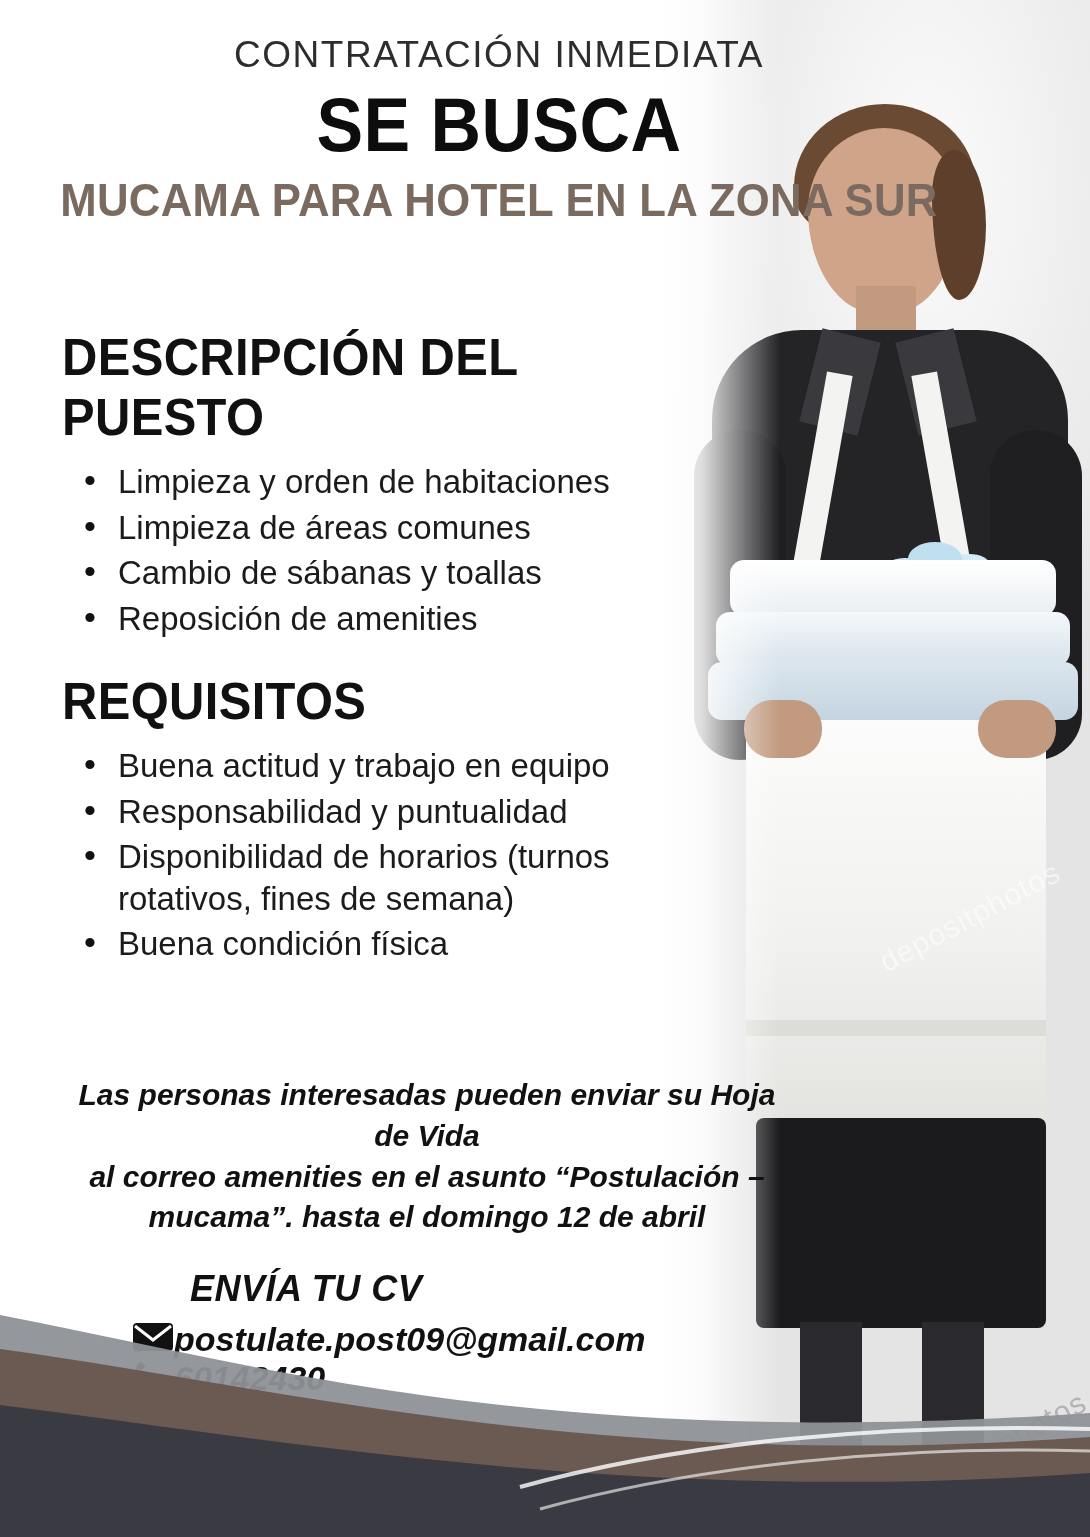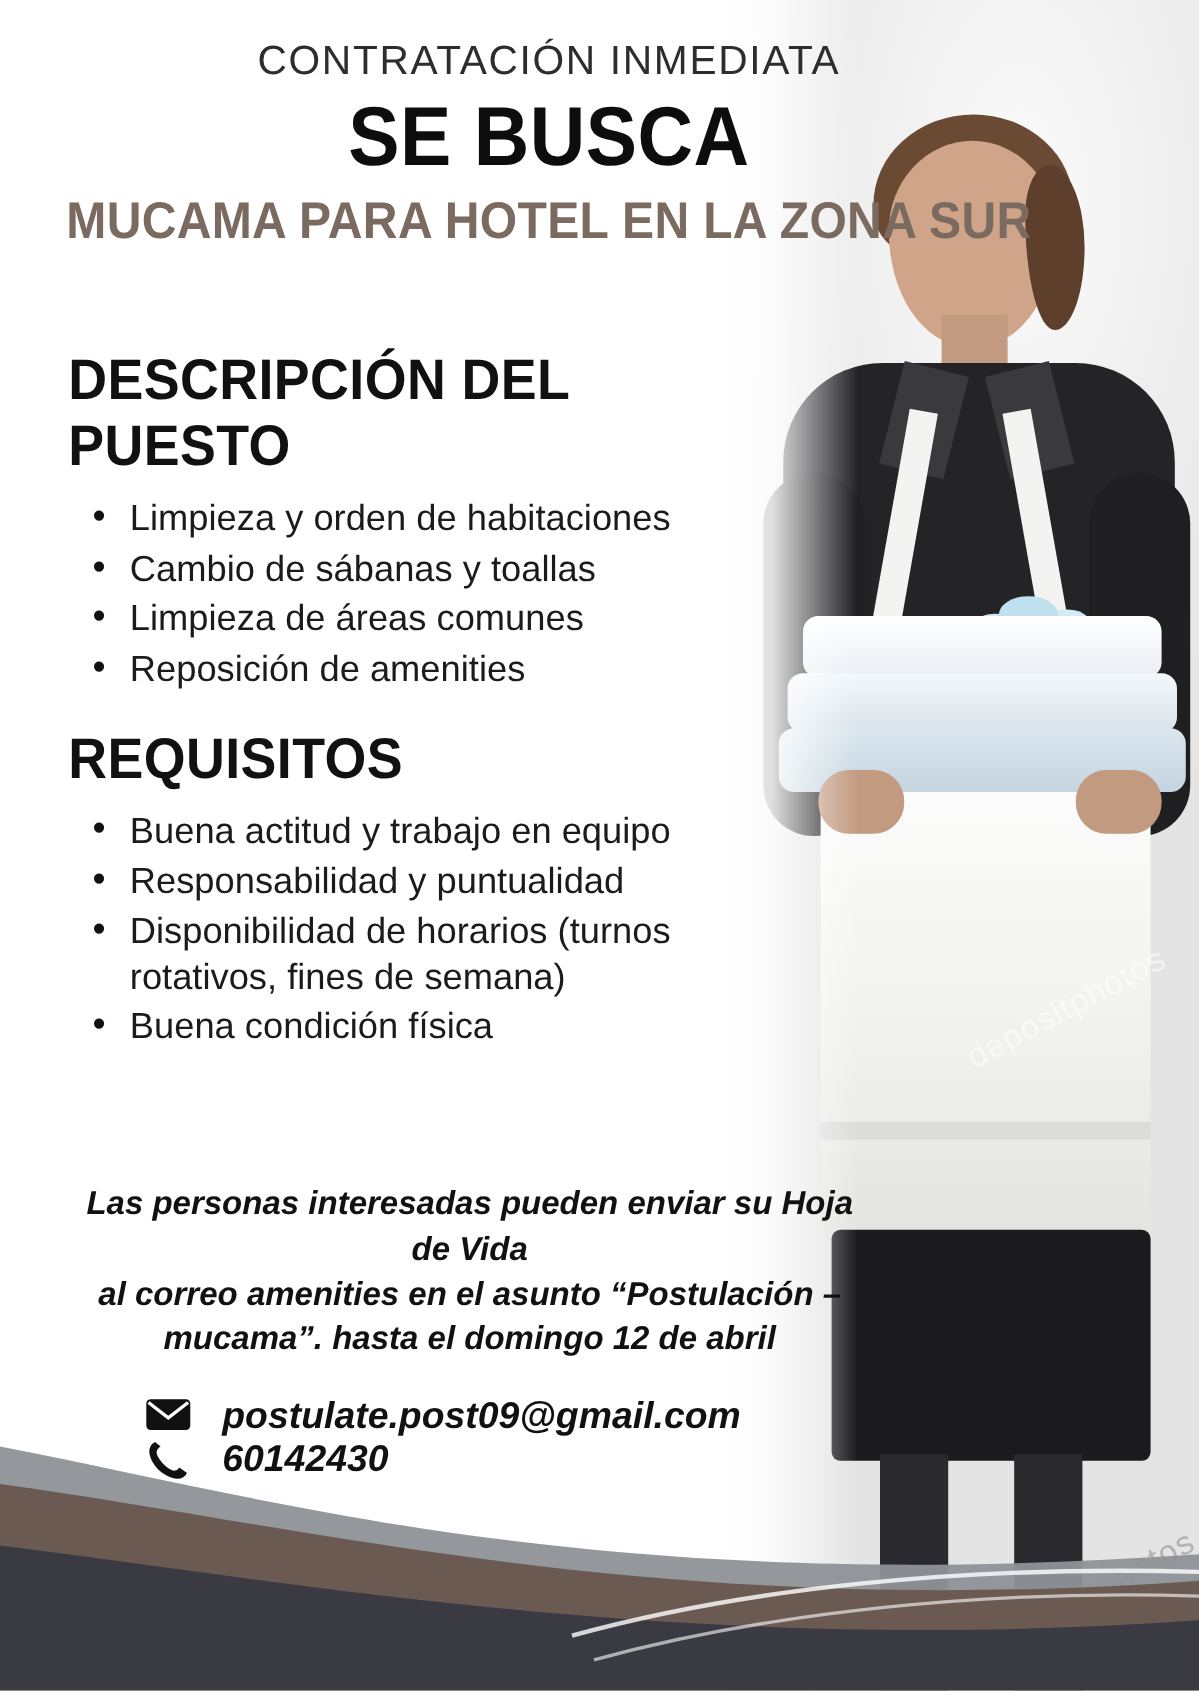--- a/index.html
+++ b/index.html
@@ -274,20 +274,21 @@
     font-weight: 900;
     color: #7a6a60;
     letter-spacing: 0.3px;
     transform: scaleX(0.93);
   }
 
   .section {
     position: absolute;
     left: 62px;
     width: 660px;
+    margin-top: 11px;
   }
   .sec-title {
     font-size: 52px;
     font-weight: 900;
     color: #111;
     letter-spacing: 0.4px;
     transform: scaleX(0.94);
     transform-origin: left center;
     margin-bottom: 14px;
   }
@@ -340,22 +341,21 @@
     font-size: 36px;
     font-weight: bold;
     font-style: italic;
     color: #111;
     margin-left: 58px;
     margin-bottom: 10px;
     letter-spacing: 0.5px;
   }
   .contact .row {
     display: flex;
-    align-items: center;
-    gap: 28px;
+    gap: 0;
     margin-bottom: 0;
   }
   .contact .row .txt {
     font-size: 34px;
     font-weight: bold;
     font-style: italic;
     color: #111;
   }
   .ico {
     width: 42px;
@@ -415,22 +415,22 @@
   <div class="header">
     <div class="kicker">CONTRATACIÓN INMEDIATA</div>
     <div class="headline">SE BUSCA</div>
     <div class="subhead">MUCAMA PARA HOTEL EN LA ZONA SUR</div>
   </div>
 
   <div class="section" id="desc-section">
     <div class="sec-title">DESCRIPCIÓN DEL PUESTO</div>
     <ul class="bullets">
       <li>Limpieza y orden de habitaciones</li>
+      <li>Limpieza de áreas comunes</li>
       <li>Cambio de sábanas y toallas</li>
-      <li>Limpieza de áreas comunes</li>
       <li>Reposición de amenities</li>
     </ul>
   </div>
 
   <div class="section" id="req-section">
     <div class="sec-title">REQUISITOS</div>
     <ul class="bullets">
       <li>Buena actitud y trabajo en equipo</li>
       <li>Responsabilidad y puntualidad</li>
       <li>Disponibilidad de horarios (turnos rotativos, fines de semana)</li>
@@ -438,20 +438,21 @@
     </ul>
   </div>
 
   <div class="note">
     <div>Las personas interesadas pueden enviar su Hoja de Vida</div>
     <div>al correo amenities en el asunto “Postulación –</div>
     <div>mucama”. hasta el domingo 12 de abril</div>
   </div>
 
   <div class="contact">
+    <div class="cv-title">ENVÍA TU CV</div>
 
     <div class="row">
       <span class="ico">
         <svg width="42" height="34" viewBox="0 0 42 34" xmlns="http://www.w3.org/2000/svg">
           <rect x="1" y="3" width="40" height="28" rx="4" fill="#111"></rect>
           <path d="M3 6 L21 20 L39 6" fill="none" stroke="#ffffff" stroke-width="3"></path>
         </svg>
       </span>
       <span class="txt">postulate.post09@gmail.com</span>
     </div>

